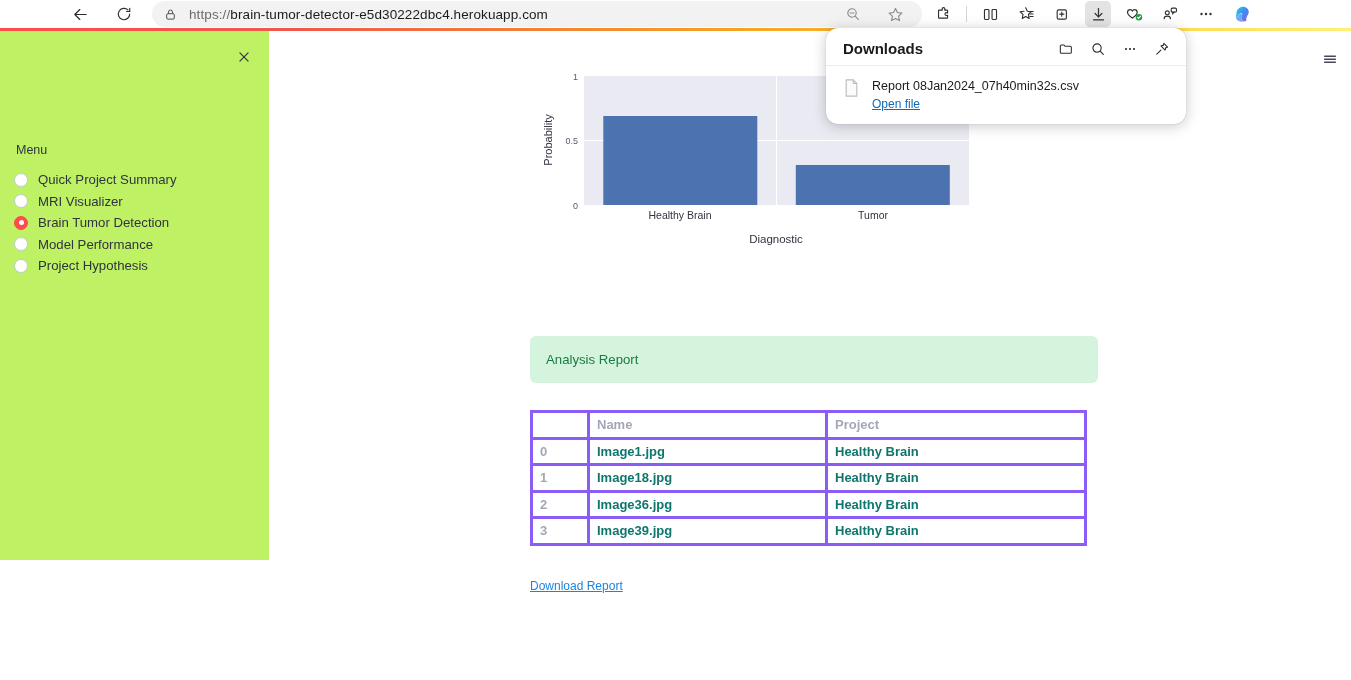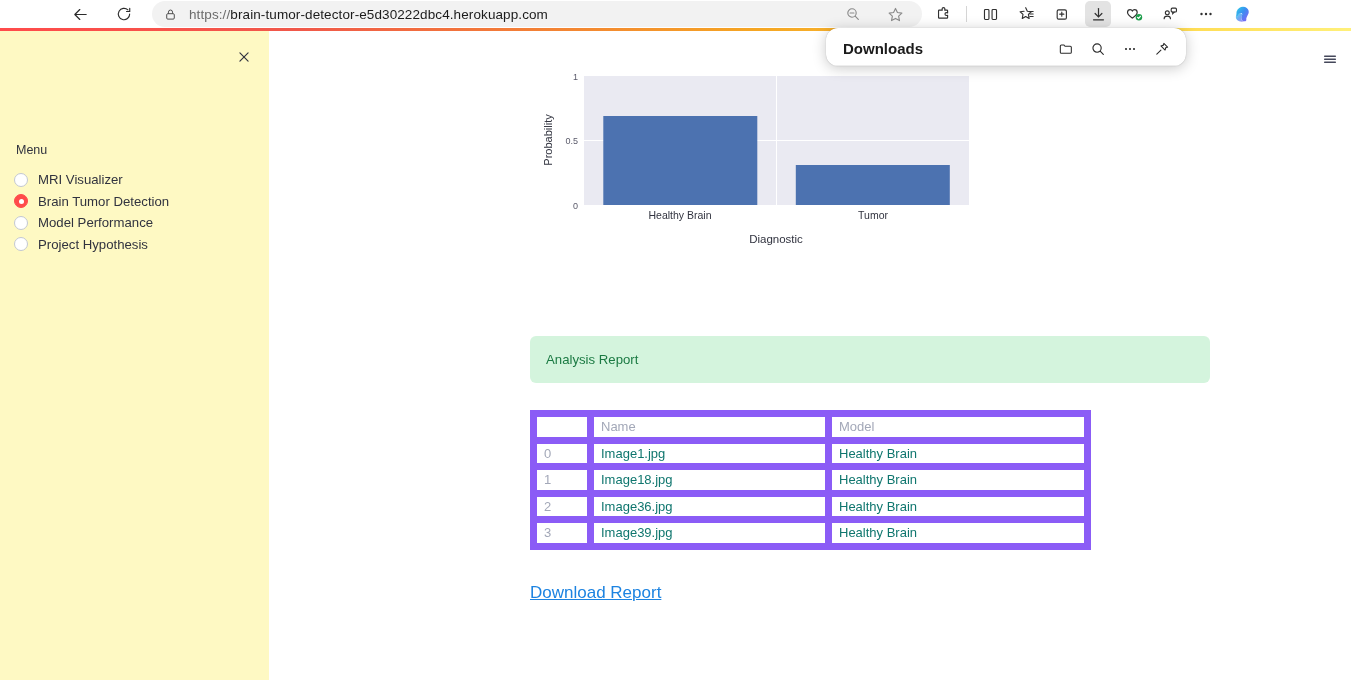--- a/index.html
+++ b/index.html
@@ -72,22 +72,22 @@
 
   
   #page { position: absolute; left: 0; top: 28px; width: 1351px; height: 652px; background: #ffffff; }
   #decoration-bar {
     position: absolute; left: 0; top: 0; width: 1351px; height: 3px;
     background: linear-gradient(90deg, #ff4b4b 0%, #f0584a 22%, #f5a623 56%, #ffdd55 88%, #fff07a 100%);
   }
 
   
   #sidebar {
-    position: absolute; left: 0; top: 3px; width: 269px; height: 649px;
-    background: #fef9c3;
+    position: absolute; left: 0; top: 3px; width: 269px; height: 529px;
+    background: #bef264;
   }
   #sidebar-close {
     position: absolute; right: 12px; top: 13px; width: 26px; height: 26px;
     display: flex; align-items: center; justify-content: center;
     color: #31333f;
   }
   #menu-label {
     position: absolute; left: 16px; top: 112px;
     font-size: 12.5px; color: #31333f;
   }
@@ -114,47 +114,47 @@
     display: flex; align-items: center; justify-content: center;
   }
   #content { position: absolute; left: 261px; top: 0px; width: 563px; }
 
   
   #chart-block { position: relative; width: 563px; height: 215px; margin-top: 30px; }
   #chart-svg { display: block; }
 
   
   #analysis-report-box {
-    margin-top: 60px; width: 680px; height: 47px;
+    margin-top: 60px; width: 568px; height: 47px;
     background: #d4f4dd; border-radius: 6px;
     display: flex; align-items: center; padding-left: 16px;
   }
   #analysis-report-text { font-size: 13.2px; color: #1b7a43; }
 
   
   #report-table {
     margin-top: 27px; width: 554px; border-collapse: collapse;
     table-layout: fixed;
   }
   #report-table th, #report-table td {
-    border: 7px solid #8b5cf6; font-size: 13px; text-align: left;
-    height: 26.5px; padding: 0 7px; font-weight: normal;
+    border: 3px solid #8b5cf6; font-size: 13px; text-align: left;
+    height: 26.5px; padding: 0 7px; font-weight: bold;
   }
   #report-table th { color: #a3a8b8; }
   #report-table col.c-idx { width: 57px; }
   #report-table col.c-name { width: 238px; }
   #report-table col.c-result { width: 259px; }
   #report-table td.idx-cell { color: #a3a8b8; }
   #report-table td.val-cell { color: #0f766e; }
   #report-table thead th:first-child { border-right: 1px solid #e6e9ef; }
 
   
   #download-report-link {
     display: inline-block; margin-top: 33px;
-    font-size: 17px; color: #1c83e1; 
+    font-size: 12px; color: #1c83e1; 
   }
 </style>
 </head>
 <body>
 
 <div id="browser-chrome">
 
   <div class="nav-btn" id="back-button">
     <svg width="17" height="17" viewBox="0 0 24 24" fill="none" stroke="#2b2b2b" stroke-width="1.7" stroke-linecap="round" stroke-linejoin="round">
       <line x1="20" y1="12" x2="5" y2="12"></line>
@@ -289,34 +289,50 @@
         </svg>
       </span>
       <span class="dl-ic">
         <svg width="16" height="16" viewBox="0 0 24 24" fill="none" stroke="#2b2b2b" stroke-width="1.6" stroke-linejoin="round" stroke-linecap="round">
           <path d="M14.8 3.6l5.6 5.6-2.6.6-1.2 3.8-6.2-6.2 3.8-1.2z"></path>
             <line x1="10.4" y1="13.6" x2="4.2" y2="19.8"></line>
         </svg>
       </span>
     </span>
   </div>
+  <div id="download-item">
+    <span id="download-file-icon">
+      <svg width="17" height="20" viewBox="0 0 24 28" fill="none" stroke="#bdbdbd" stroke-width="1.6" stroke-linejoin="round">
+        <path d="M4.5 2.5h10l5 5v18h-15z" fill="#fbfbfb"></path>
+          <polyline points="14.5,2.5 14.5,7.5 19.5,7.5"></polyline>
+      </svg>
+    </span>
+    <span>
+      <span id="download-filename">Report 08Jan2024_07h40min32s.csv</span><br>
+      <a href="#" id="download-openfile">Open file</a>
+    </span>
+  </div>
 </div>
 
 <div id="page">
   <div id="decoration-bar"></div>
 
   <div id="sidebar">
     <div id="sidebar-close">
       <svg width="14" height="14" viewBox="0 0 24 24" fill="none" stroke="#31333f" stroke-width="2" stroke-linecap="round">
         <line x1="5" y1="5" x2="19" y2="19"></line>
           <line x1="19" y1="5" x2="5" y2="19"></line>
       </svg>
     </div>
     <div id="menu-label">Menu</div>
     <div id="menu-list">
+      <div class="menu-item">
+        <span class="radio"></span>
+        <span class="menu-text">Quick Project Summary</span>
+      </div>
       <div class="menu-item">
         <span class="radio"></span>
         <span class="menu-text">MRI Visualizer</span>
       </div>
       <div class="menu-item">
         <span class="radio checked"></span>
         <span class="menu-text">Brain Tumor Detection</span>
       </div>
       <div class="menu-item">
         <span class="radio"></span>
@@ -380,21 +396,21 @@
       <table id="report-table">
         <colgroup>
             <col class="c-idx">
             <col class="c-name">
             <col class="c-result">
           </colgroup>
         <thead>
           <tr>
             <th></th>
             <th>Name</th>
-            <th>Model</th>
+            <th>Project</th>
           </tr>
         </thead>
         <tbody>
           <tr>
             <td class="idx-cell">0</td>
             <td class="val-cell">Image1.jpg</td>
             <td class="val-cell">Healthy Brain</td>
           </tr>
           <tr>
             <td class="idx-cell">1</td>

